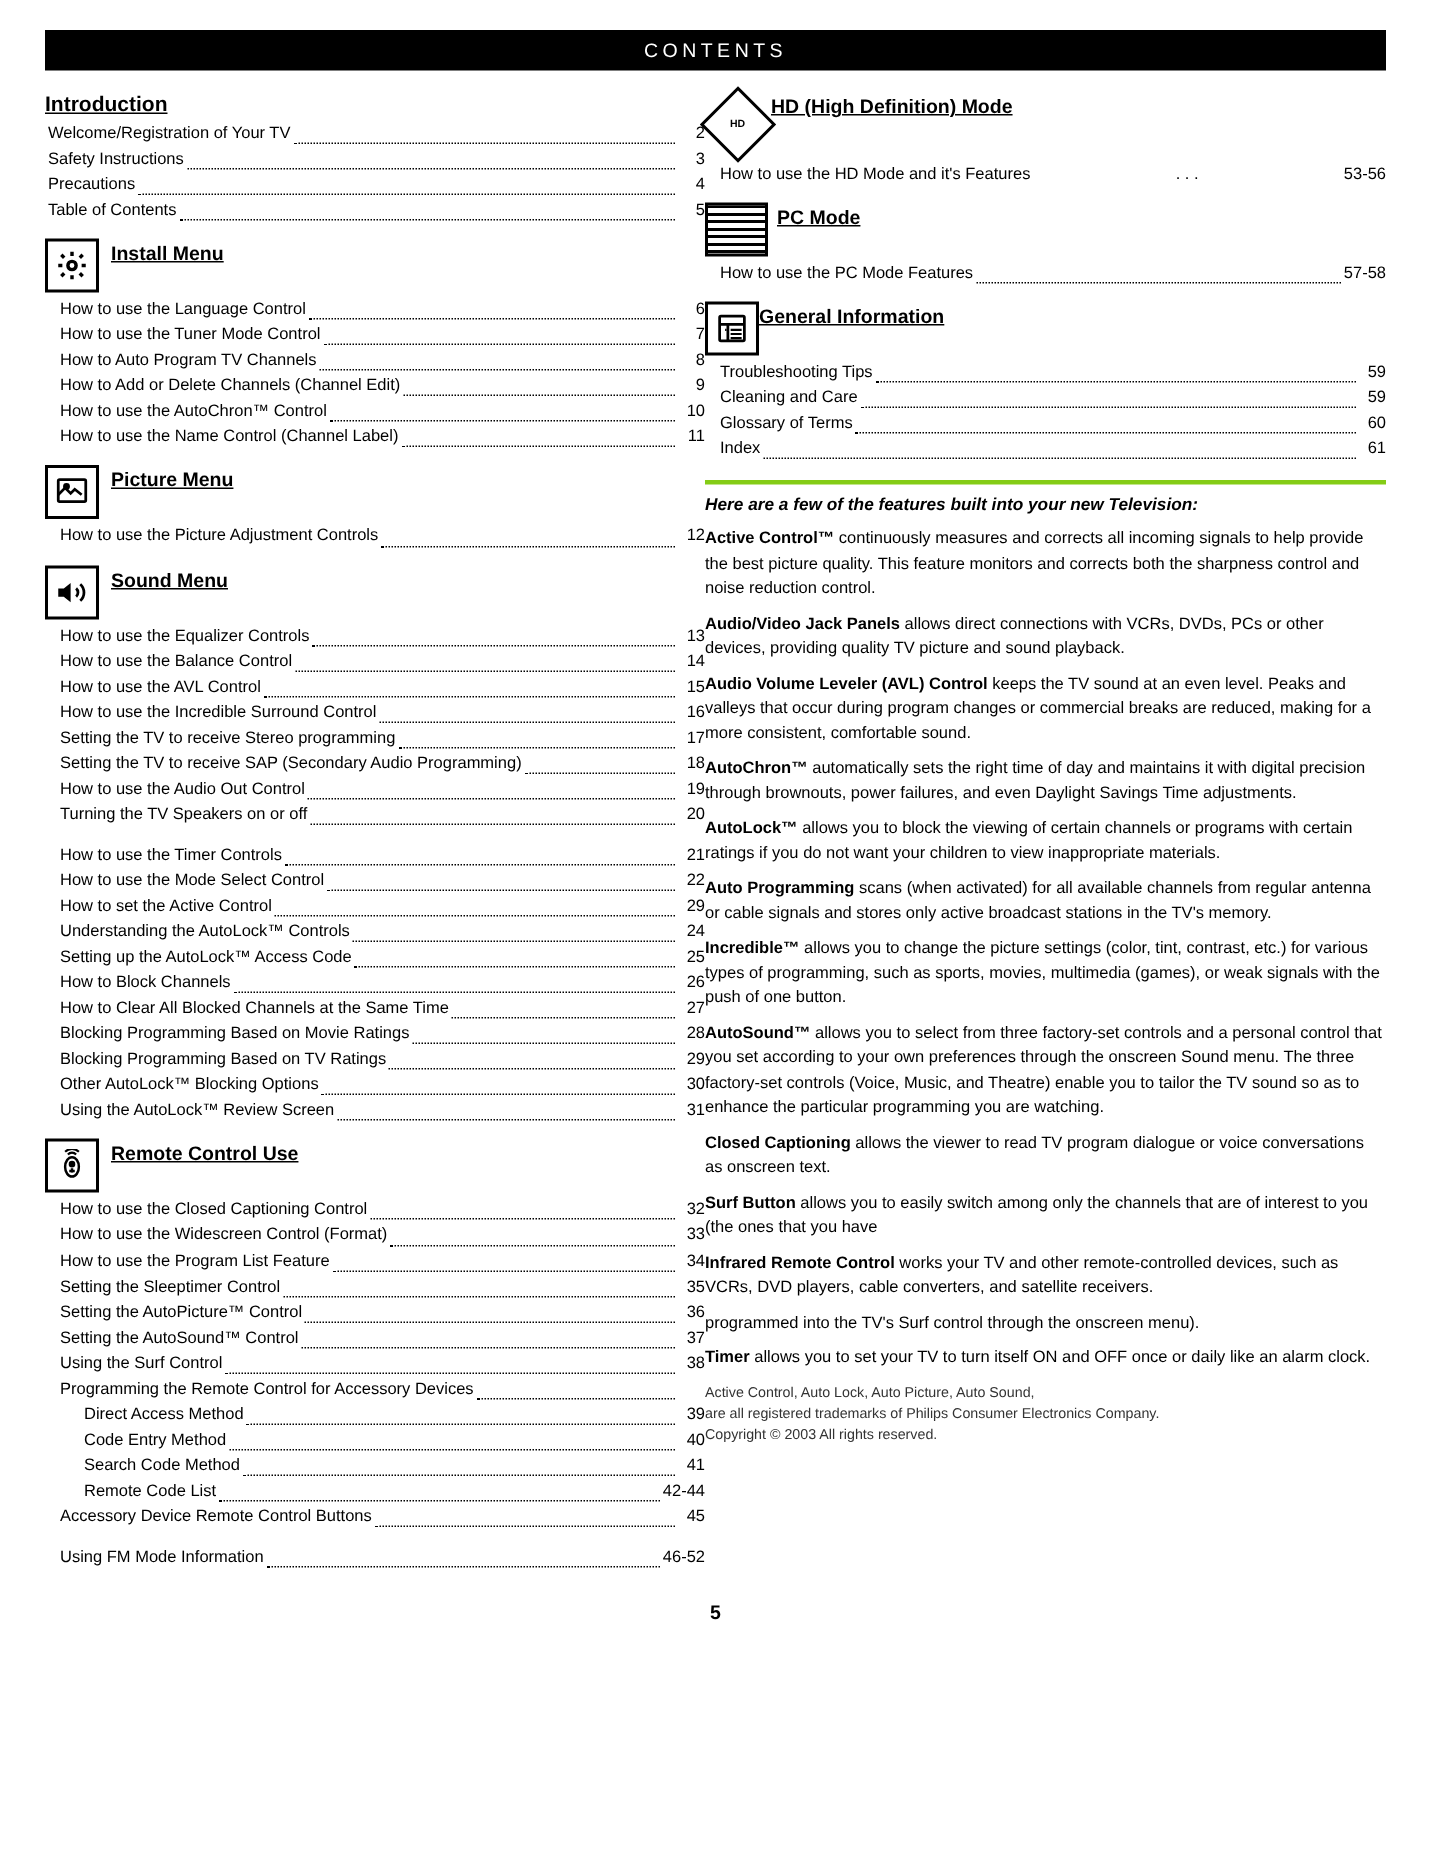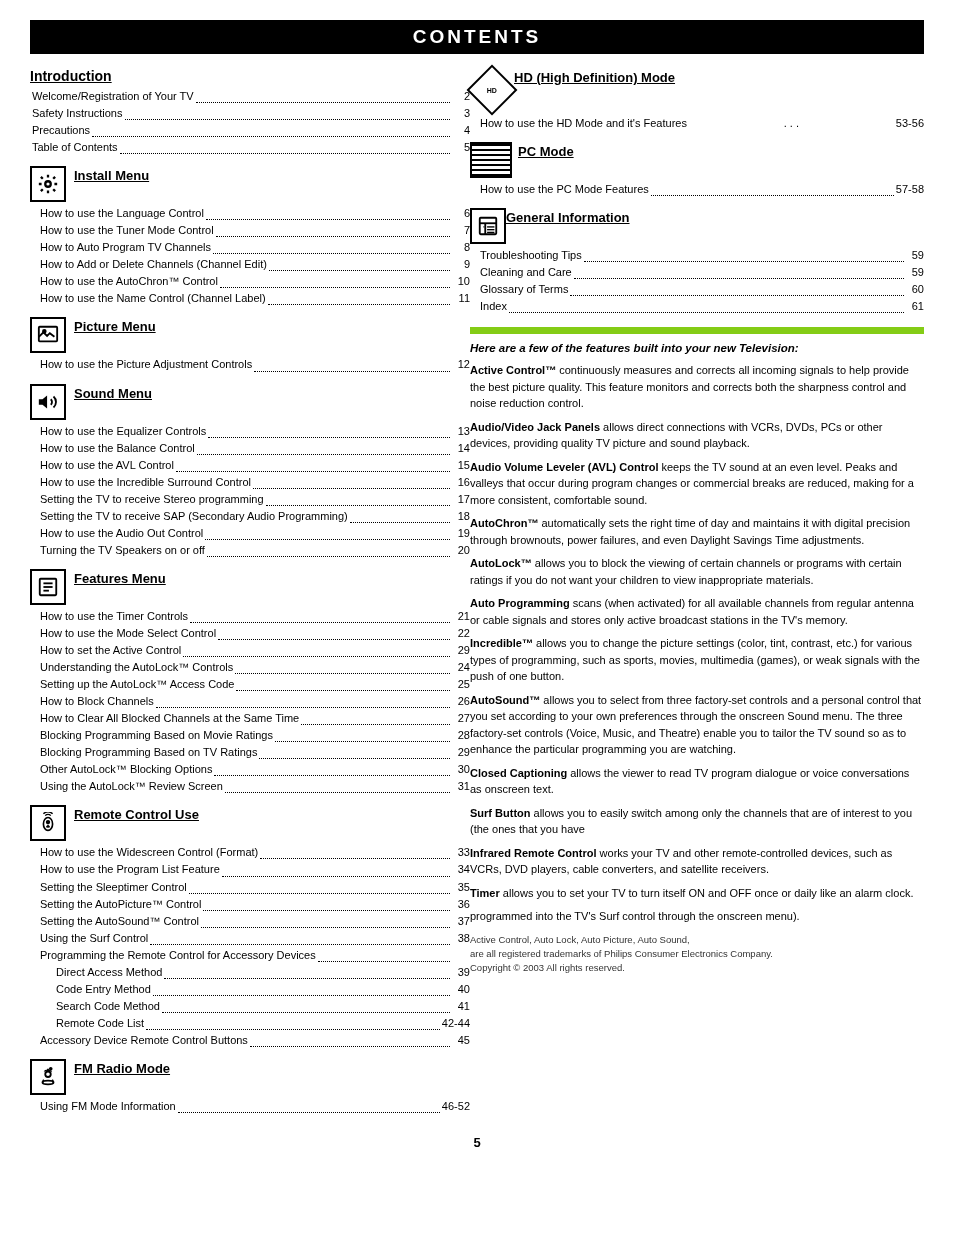--- a/index.html
+++ b/index.html
@@ -19,22 +19,22 @@
     }
     .header-bar {
       background: #000;
       color: #fff;
       text-align: center;
       padding: 6px 10px;
       margin-bottom: 14px;
       letter-spacing: 3px;
     }
     .header-bar span {
-      font-size: 19px;
-      font-weight: bold;
+      font-size: 13px;
+      font-weight: normal;
       font-variant: small-caps;
       text-transform: uppercase;
     }
     .two-col {
       display: flex;
     }
     .left-col {
       width: 440px;
       flex-shrink: 0;
     }
@@ -100,21 +100,21 @@
       height: 36px;
       border: 2px solid #000;
       display: flex;
       align-items: center;
       justify-content: center;
       flex-shrink: 0;
       font-size: 16px;
     }
     .features-desc {
       margin-top: 12px;
-      border-top: 7px solid #84cc16;
+      border-top: 3px solid #84cc16;
       padding-top: 8px;
     }
     .features-italic-heading {
       font-style: italic;
       font-weight: bold;
       font-size: 11.5px;
       margin-bottom: 8px;
     }
     .feature-para {
       margin-bottom: 7px;
@@ -314,33 +314,20 @@
             </div>
           <div class="toc-entry">
               <span>Turning the TV Speakers on or off</span>
               <span class="dots"></span>
               <span class="page-num">20</span>
             </div>
         </div>
       </div>
 
       <div class="section-block">
-        <div class="section-with-icon">
-          <div class="icon-box">
-            <svg width="22" height="22" viewBox="0 0 24 24" fill="none" stroke="#000" stroke-width="2">
-              <rect x="3" y="3" width="18" height="18" rx="1"></rect>
-              <line x1="7" y1="8" x2="17" y2="8"></line>
-              <line x1="7" y1="12" x2="17" y2="12"></line>
-              <line x1="7" y1="16" x2="13" y2="16"></line>
-            </svg>
-          </div>
-          <div class="section-heading-wrap">
-            <span class="section-heading">Features Menu</span>
-          </div>
-        </div>
         <div class="indent-entries">
           <div class="toc-entry">
               <span>How to use the Timer Controls</span>
               <span class="dots"></span>
               <span class="page-num">21</span>
             </div>
           <div class="toc-entry">
               <span>How to use the Mode Select Control</span>
               <span class="dots"></span>
               <span class="page-num">22</span>
@@ -403,20 +390,25 @@
               <path d="M7 2a7 7 0 0 1 10 0" stroke-width="1.5"></path>
               <line x1="12" y1="14" x2="12" y2="17"></line>
               <line x1="10" y1="16" x2="14" y2="16"></line>
             </svg>
           </div>
           <div class="section-heading-wrap">
             <span class="section-heading">Remote Control Use</span>
           </div>
         </div>
         <div class="indent-entries">
+          <div class="toc-entry">
+              <span>How to use the Closed Captioning Control</span>
+              <span class="dots"></span>
+              <span class="page-num">32</span>
+            </div>
           <div class="toc-entry">
               <span>How to use the Widescreen Control (Format)</span>
               <span class="dots"></span>
               <span class="page-num">33</span>
             </div>
           <div class="toc-entry">
               <span>How to use the Program List Feature</span>
               <span class="dots"></span>
               <span class="page-num">34</span>
             </div>
@@ -469,36 +461,20 @@
           </div>
           <div class="toc-entry">
               <span>Accessory Device Remote Control Buttons</span>
               <span class="dots"></span>
               <span class="page-num">45</span>
             </div>
         </div>
       </div>
 
       <div class="section-block">
-        <div class="section-with-icon">
-          <div class="icon-box">
-            <svg width="22" height="22" viewBox="0 0 24 24" fill="none" stroke="#000" stroke-width="2">
-              <path d="M9 9a3 3 0 1 0 6 0 3 3 0 0 0-6 0z" fill="none"></path>
-              <path d="M6 18l1.5-3" stroke-width="2"></path>
-              <path d="M18 18l-1.5-3" stroke-width="2"></path>
-              <ellipse cx="12" cy="18" rx="6" ry="2"></ellipse>
-              <path d="M8 6c1-2 6-2 8 0" stroke-width="1.5"></path>
-              <path d="M12 6V3" stroke-width="2"></path>
-              <circle cx="15" cy="3" r="1" fill="#000"></circle>
-            </svg>
-          </div>
-          <div class="section-heading-wrap">
-            <span class="section-heading">FM Radio Mode</span>
-          </div>
-        </div>
         <div class="indent-entries">
           <div class="toc-entry">
               <span>Using FM Mode Information</span>
               <span class="dots"></span>
               <span class="page-num">46-52</span>
             </div>
         </div>
       </div>
 
     </div>
@@ -612,24 +588,24 @@
         <p class="feature-para">
           <span class="feature-term">Closed Captioning</span> allows the viewer to read TV program dialogue or voice conversations as onscreen text.
         </p>
         <p class="feature-para">
           <span class="feature-term">Surf Button</span> allows you to easily switch among only the channels that are of interest to you (the ones that you have
         </p>
         <p class="feature-para">
           <span class="feature-term">Infrared Remote Control</span> works your TV and other remote-controlled devices, such as VCRs, DVD players, cable converters, and satellite receivers.
         </p>
         <p class="feature-para">
+          programmed into the TV's Surf control through the onscreen menu).
+        </p>
+        <p class="feature-para">
           <span class="feature-term">Timer</span> allows you to set your TV to turn itself ON and OFF once or daily like an alarm clock.
-        </p>
-        <p class="feature-para">
-          programmed into the TV's Surf control through the onscreen menu).
         </p>
 
         <div class="footnote">
           <span>Active Control, Auto Lock, Auto Picture, Auto Sound,<br>are all registered trademarks of Philips Consumer Electronics Company.<br>Copyright © 2003   All rights reserved.</span>
         </div>
       </div>
 
     </div>
   </div>
 

